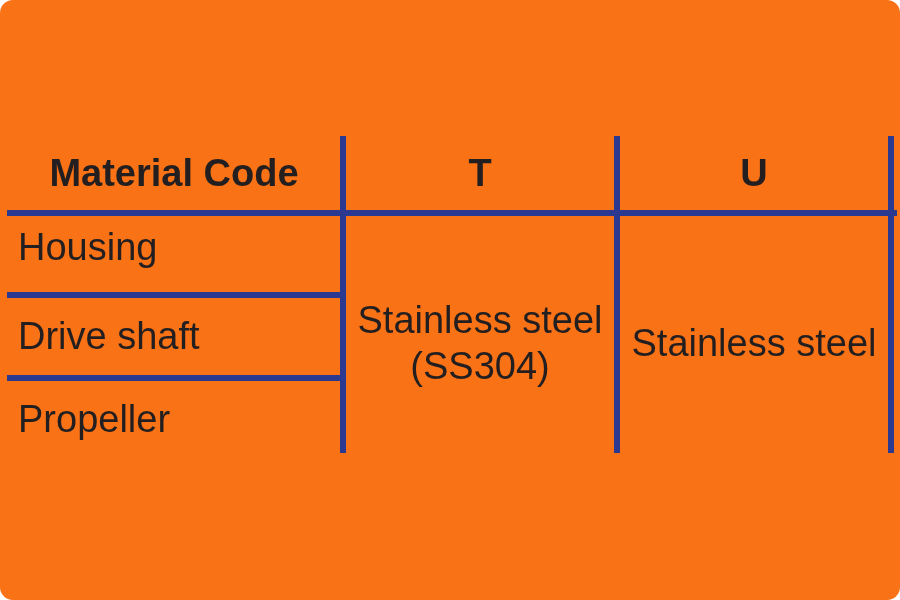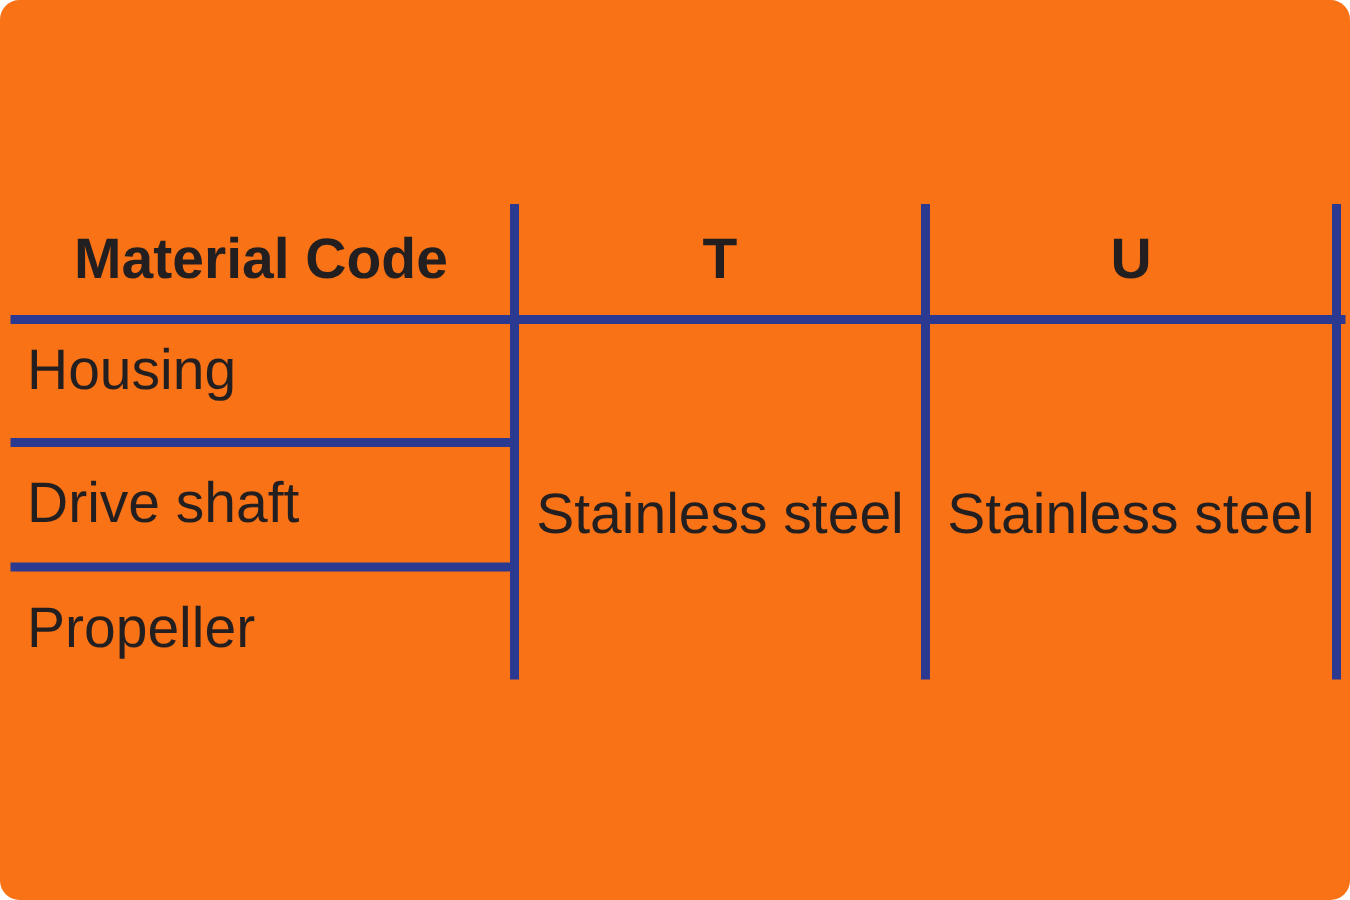--- a/index.html
+++ b/index.html
@@ -85,18 +85,19 @@
   <div class="cell header-cell hdr-col1">Material Code</div>
   <div class="cell header-cell hdr-t">T</div>
   <div class="cell header-cell hdr-u">U</div>
 
   <div class="cell row-cell row-housing">Housing</div>
   <div class="cell row-cell row-propeller">Propeller</div>
   <div class="cell row-cell row-driveshaft">Drive shaft</div>
 
   <div class="cell merged-cell merged-t">
     <span>Stainless steel</span>
+    <span>(SS304)</span>
   </div>
   <div class="cell merged-cell merged-u">
     <span>Stainless steel</span>
   </div>
 
 </div>
 
 </body></html>

